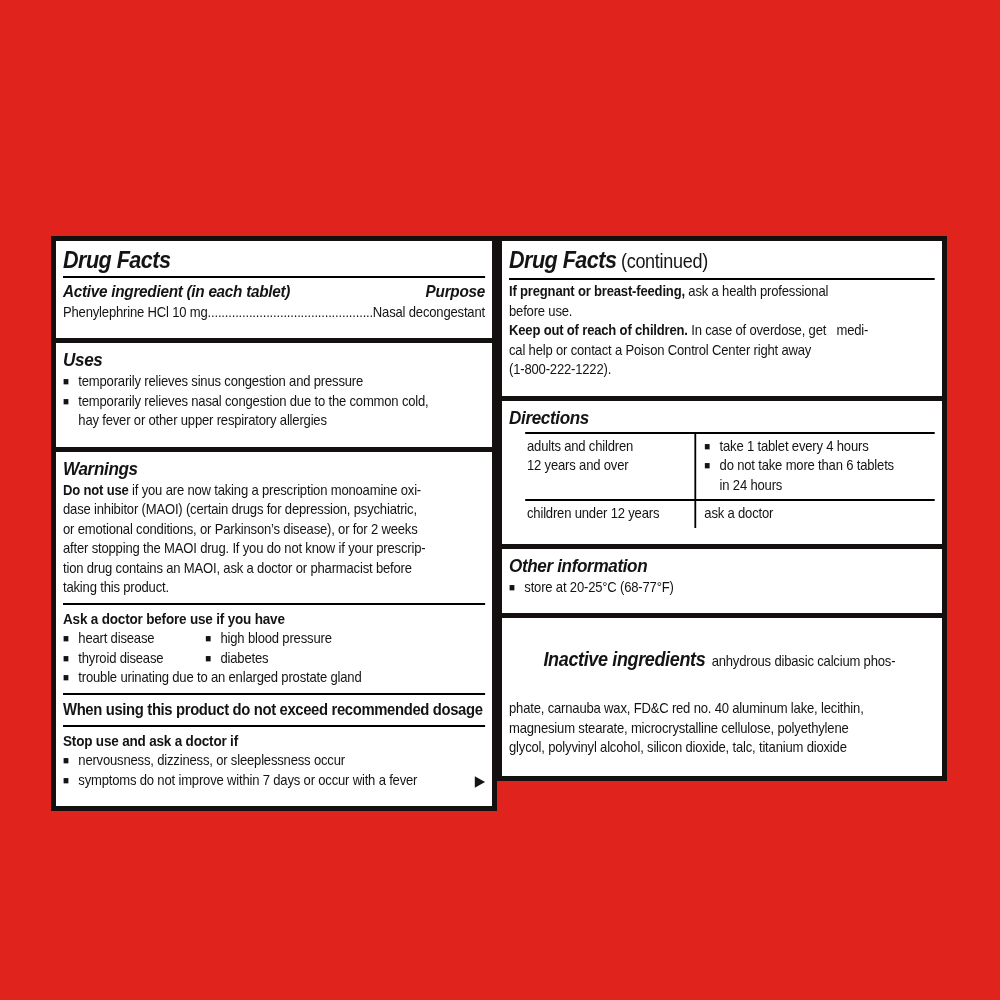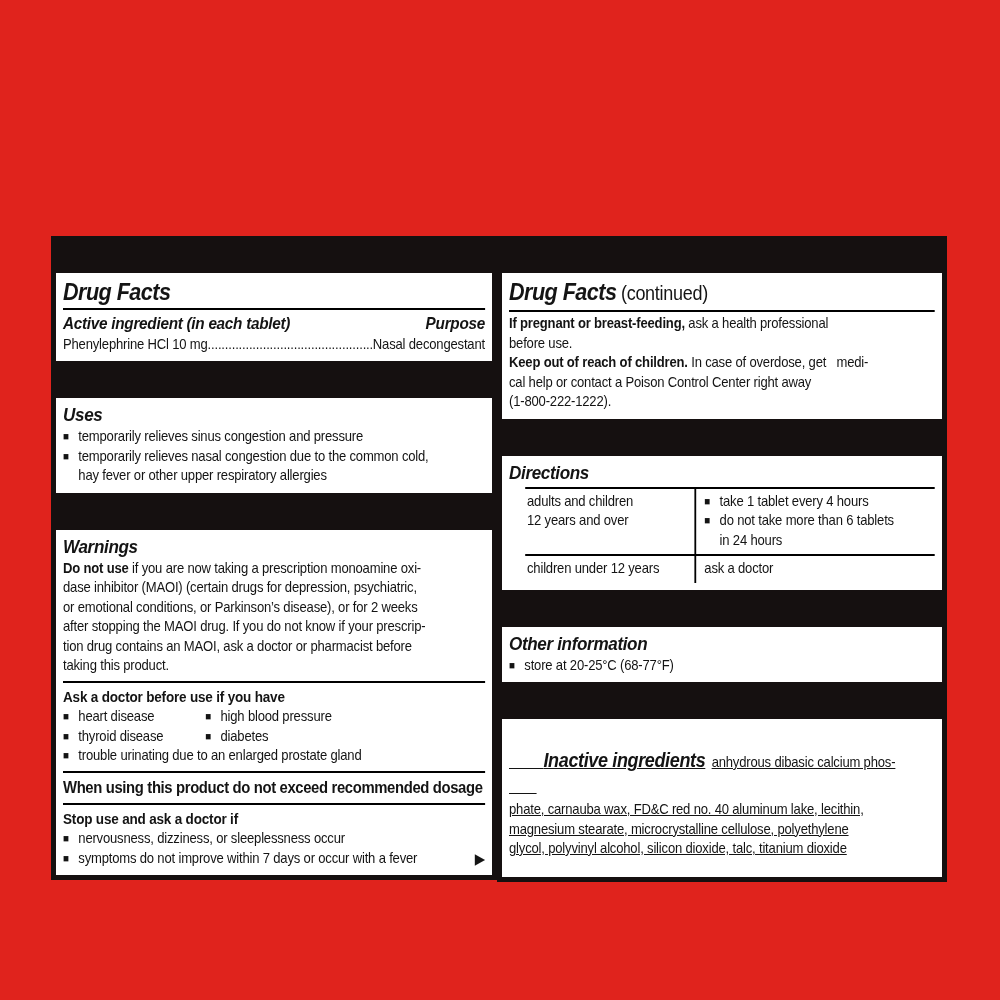--- a/index.html
+++ b/index.html
@@ -7,21 +7,21 @@
   body {
     background: var(--page_bg, #e0231d);
     position: relative;
     font-family: "Liberation Sans", sans-serif;
     color: var(--ink, #111);
   }
   .label { position:absolute; left:51px; top:236px; width:896px; display:flex; align-items:flex-start; }
   .panel { background: var(--panel_bg, #151010); padding:5px; display:flex; flex-direction:column; gap:5px; }
   .panel-left  { width:446px; }
   .panel-right { width:450px; }
-  .box { background: var(--paper, #ffffff); padding:4px 7px 7px; overflow:hidden;margin-top:32px; }
+  .box { background: var(--paper, #ffffff); padding:4px 7px 16px; overflow:hidden; }
   .squeeze { transform:scaleX(0.9); transform-origin:left top; width:111.1%; }
 
   .df-title { font-size:24px; line-height:29px; font-weight:700; font-style:italic; letter-spacing:-0.6px; }
   .df-cont  { font-style:normal; font-weight:400; font-size:20px; letter-spacing:-0.3px; margin-left:5px; }
   .rule { border-top:2.5px solid #000; margin:2px 0 2px; }
 
   .h1 { font-size:19px; line-height:25px; font-weight:700; font-style:italic; letter-spacing:-0.4px; }
   .h1-inline { font-size:20px; font-weight:700; font-style:italic; letter-spacing:-0.4px; }
   .h2row { display:flex; justify-content:space-between; font-size:17px; line-height:23px; font-weight:700; font-style:italic; letter-spacing:-0.3px; margin-top:1px; }
 
@@ -41,21 +41,21 @@
 
   .grid2 { display:grid; grid-template-columns:158px auto; }
   .sec { border-top:2.5px solid #000; margin-top:5px; padding-top:4px; }
 
   .dir { margin-left:18px; margin-top:2px; border-top:2.5px solid #000; }
   .dir-row { display:flex; }
   .dir-row + .dir-row { border-top:2.5px solid #000; }
   .dir-c1 { width:188px; flex:none; padding:3px 4px 4px 2px; }
   .dir-c2 { flex:1; border-left:2.5px solid #000; padding:3px 0 4px 9px; }
 
-  .pad-bottom { padding-bottom:18px;text-decoration:underline; }
+  .pad-bottom { padding-bottom:18px; }
   .qrow { display:flex; align-items:baseline; padding:2px 0 3px; }
   .qphone { font-size:15.5px; font-weight:700; letter-spacing:-0.2px; margin-left:6px; }
   .ml6 { margin-left:7px; }
 </style>
 </head>
 <body>
 
 <div class="label">
 
   <div class="panel panel-left">

